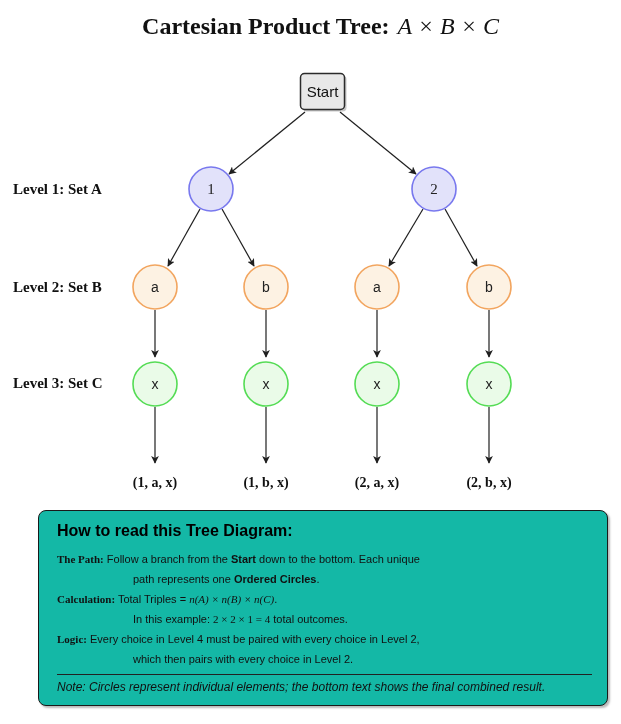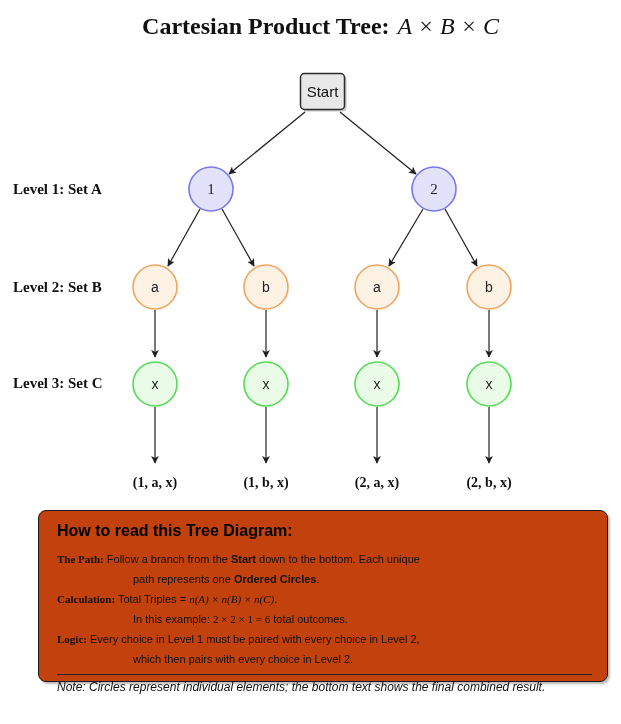--- a/index.html
+++ b/index.html
@@ -8,22 +8,22 @@
   .title{position:absolute;top:13px;left:0;width:641px;text-align:center;
          font-family:"Liberation Serif","DejaVu Serif",serif;font-size:24px;color:#111;}
   .title .t-bold{font-weight:bold;}
   .title .t-math{font-style:italic;margin-left:2px;}
   svg.tree{position:absolute;top:0;left:0;}
   .edge{stroke-width:1.2;fill:none;}
   .node-label-serif{font-family:"Liberation Serif","DejaVu Serif",serif;font-size:15px;fill:#222;}
   .node-label-sans{font-family:"Liberation Sans","DejaVu Sans",sans-serif;font-size:14px;fill:#222;}
   .row-label{font-family:"Liberation Serif","DejaVu Serif",serif;font-weight:bold;font-size:15px;fill:#111;}
   .leaf-label{font-family:"Liberation Serif","DejaVu Serif",serif;font-weight:bold;font-size:14px;fill:#111;}
-  .info-box{position:absolute;left:38px;top:510px;width:570px;height:172px;box-sizing:border-box;
-            background:#c2410c;border:1.4px solid #1a1a1a;border-radius:8px;
+  .info-box{position:absolute;left:38px;top:510px;width:570px;height:196px;box-sizing:border-box;
+            background:#14b8a6;border:1.4px solid #1a1a1a;border-radius:8px;
             box-shadow:2px 2px 2px rgba(130,130,130,0.55);
             padding:11px 15px 8px 18px;}
   .info-heading{font-size:16px;font-weight:bold;margin:0 0 9px 0;color:#000;}
   .info-line{font-size:11px;line-height:20px;margin:0;padding-left:38px;text-indent:-38px;color:#111;}
   .lead{font-family:"Liberation Serif","DejaVu Serif",serif;font-weight:bold;}
   .b{font-weight:bold;}
   .math-i{font-family:"Liberation Serif","DejaVu Serif",serif;font-style:italic;}
   .math-u{font-family:"Liberation Serif","DejaVu Serif",serif;}
   .info-rule{border:none;border-top:1.2px solid #222;margin:5px 0 5px 0;}
   .info-note{font-size:12px;font-style:italic;color:#111;margin:0;}
@@ -108,25 +108,25 @@
       <span>Follow a branch from the</span>
       <span class="b">Start</span>
       <span>down to the bottom.  Each unique</span></p>
     <p class="info-line" style="padding-left:76px;text-indent:0;"><span>path represents one</span>
       <span class="b">Ordered Circles</span><span>.</span></p>
 
     <p class="info-line"><span class="lead">Calculation:</span>
       <span>Total Triples =</span>
       <span class="math-i">n(A) × n(B) × n(C)</span><span>.</span></p>
     <p class="info-line" style="padding-left:76px;text-indent:0;"><span>In this example:</span>
-      <span class="math-u">2 × 2 × 1 = 6</span>
+      <span class="math-u">2 × 2 × 1 = 4</span>
       <span>total outcomes.</span></p>
 
     <p class="info-line"><span class="lead">Logic:</span>
-      <span>Every choice in Level 1 must be paired with every choice in Level 2,</span></p>
+      <span>Every choice in Level 4 must be paired with every choice in Level 2,</span></p>
     <p class="info-line" style="padding-left:76px;text-indent:0;"><span>which then pairs with every choice in Level 2.</span></p>
 
     <hr class="info-rule">
 
     <p class="info-note"><span>Note:</span>
       <span>Circles represent individual elements; the bottom text shows the final combined result.</span></p>
   </div>
 
 </div>
 

